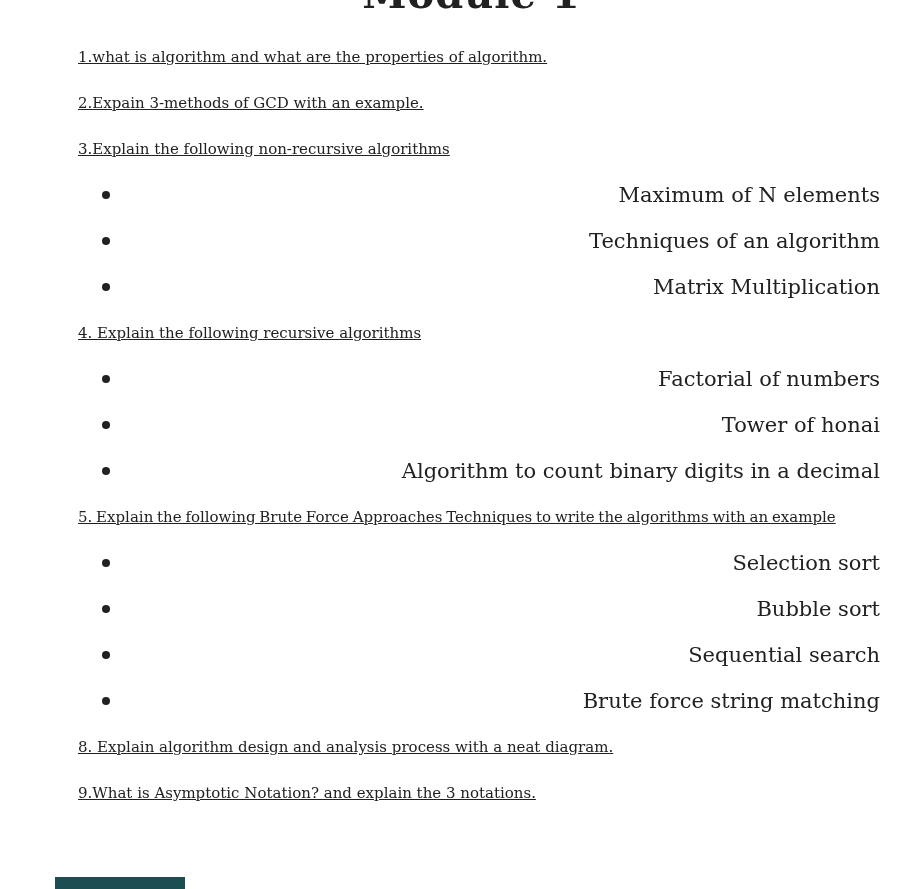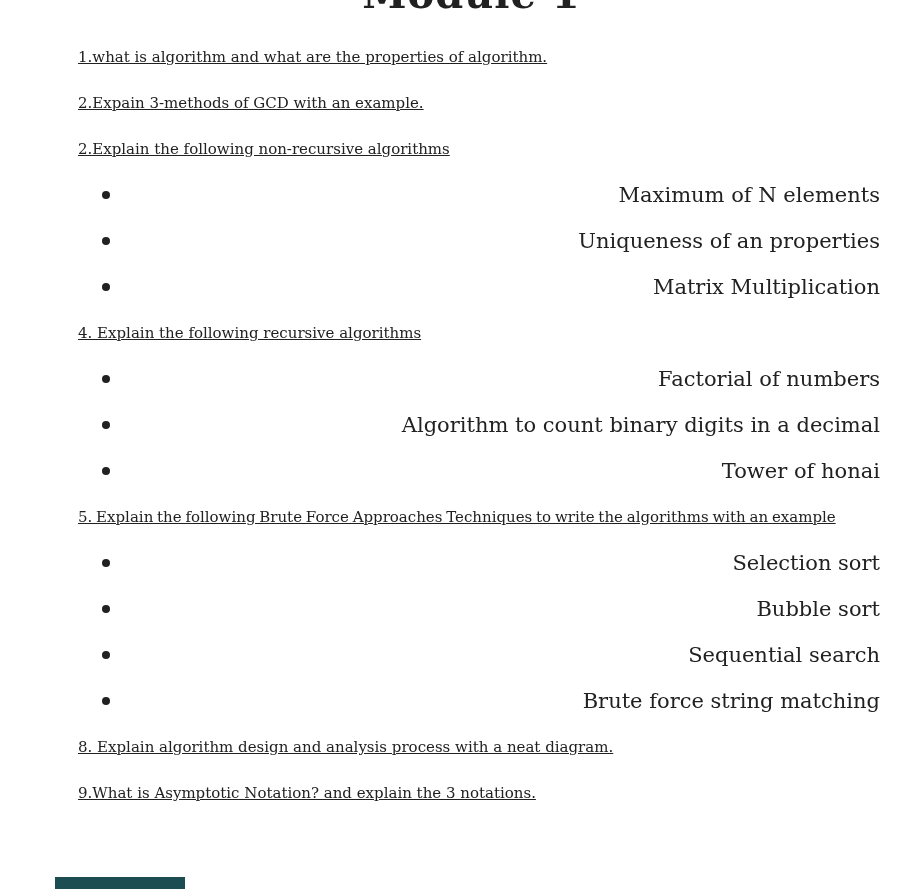--- a/index.html
+++ b/index.html
@@ -68,32 +68,32 @@
 <body>
 
 <div class="page">
 
   <h1 class="doc-title">Module 1</h1>
 
   <p class="q">1.what is algorithm and what are the properties of algorithm.</p>
 
   <p class="q">2.Expain 3-methods of GCD with an example.</p>
 
-  <p class="q">2.Explain the following non-recursive algorithms</p>
+  <p class="q">3.Explain the following non-recursive algorithms</p>
   <ul class="sub">
     <li><span class="bullet-dot"></span><span>Maximum of N elements</span></li>
-    <li><span class="bullet-dot"></span><span>Uniqueness of an properties</span></li>
+    <li><span class="bullet-dot"></span><span>Techniques of an algorithm</span></li>
     <li><span class="bullet-dot"></span><span>Matrix Multiplication</span></li>
   </ul>
 
   <p class="q">4. Explain the following recursive algorithms</p>
   <ul class="sub">
     <li><span class="bullet-dot"></span><span>Factorial of numbers</span></li>
+    <li><span class="bullet-dot"></span><span>Tower of honai</span></li>
     <li><span class="bullet-dot"></span><span>Algorithm to count binary digits in a decimal</span></li>
-    <li><span class="bullet-dot"></span><span>Tower of honai</span></li>
   </ul>
 
   <p class="q justify">5. Explain the following Brute Force Approaches Techniques to write the algorithms with an example</p>
   <ul class="sub">
     <li><span class="bullet-dot"></span><span>Selection sort</span></li>
     <li><span class="bullet-dot"></span><span>Bubble sort</span></li>
     <li><span class="bullet-dot"></span><span>Sequential search</span></li>
     <li><span class="bullet-dot"></span><span>Brute force string matching</span></li>
   </ul>
 

